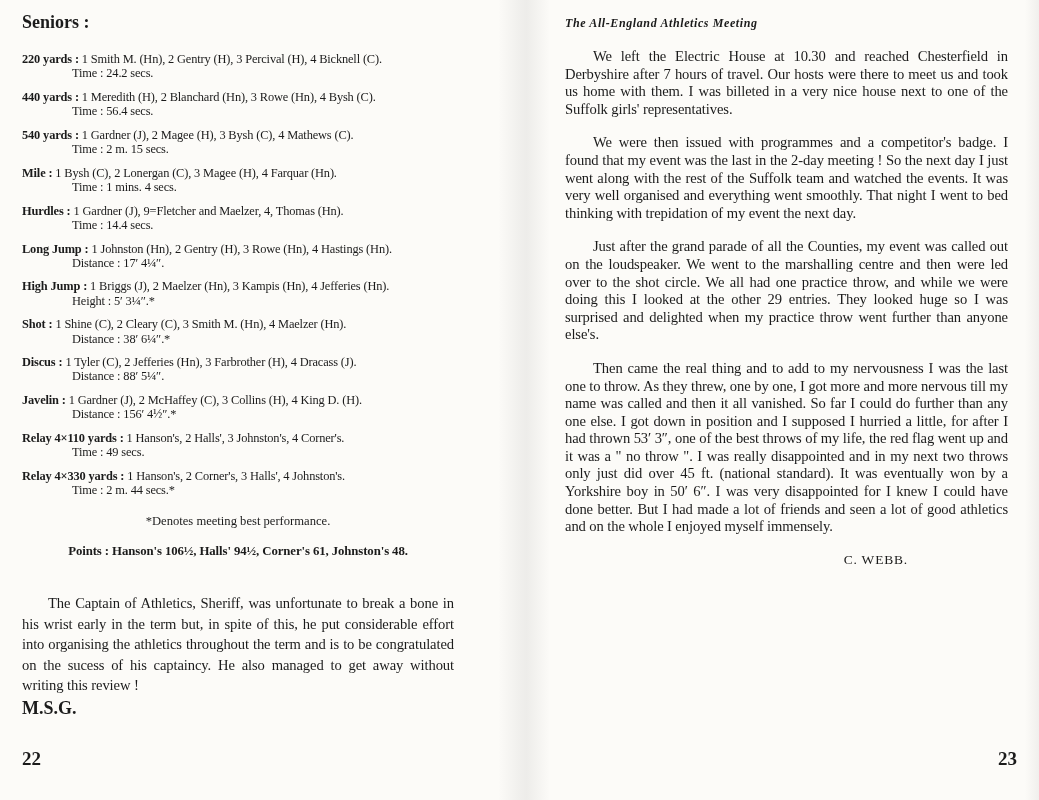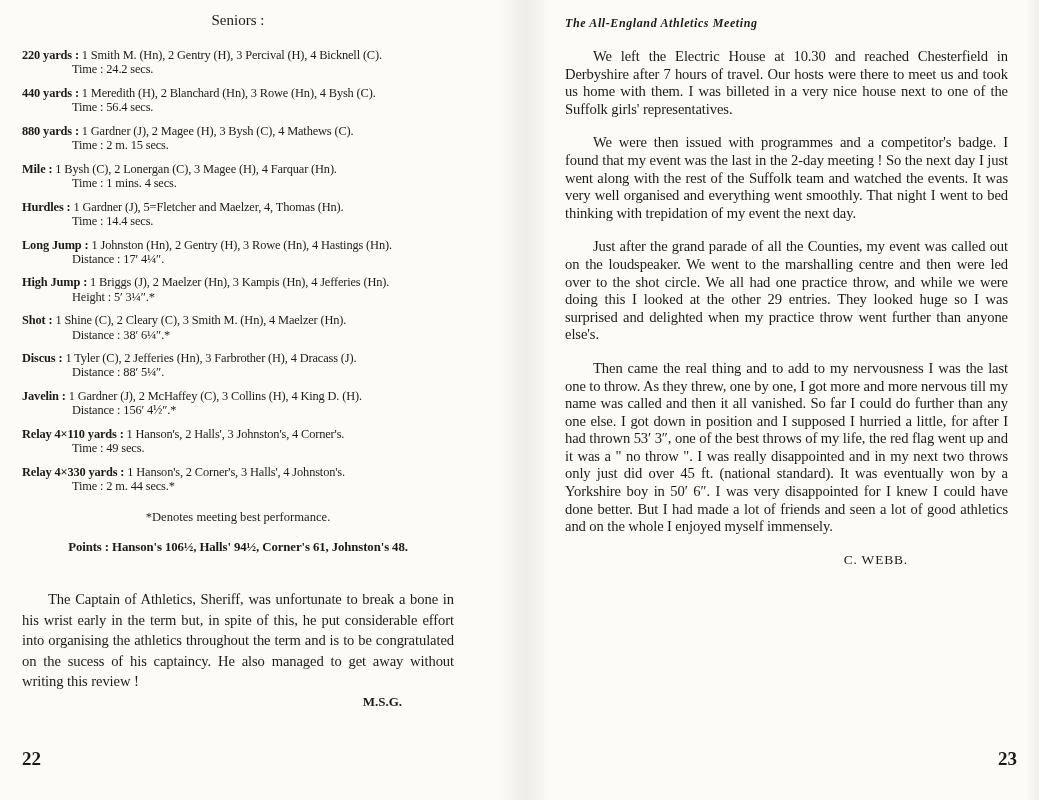--- a/index.html
+++ b/index.html
@@ -17,32 +17,32 @@
     pointer-events:none;
   }
   .edge-shadow {
     position:absolute; right:0; top:0; width:14px; height:100%;
     background:linear-gradient(90deg, rgba(0,0,0,0) 0%, rgba(100,100,100,0.08) 100%);
     pointer-events:none;
   }
 
   
   .page-left { position:absolute; left:22px; top:12px; width:432px; }
-  .seniors-heading { font-weight:normal; font-size:15px; margin:0 0 19px 0;text-align:center; }
+  .seniors-heading { font-weight:bold; font-size:18px; margin:0 0 19px 0; }
   .event { margin-bottom:9.5px; font-size:12.4px; line-height:14.2px; letter-spacing:-0.15px; }
   .ev-main { margin:0; white-space:nowrap; }
   .ev-label { font-weight:bold; }
   .ev-detail { margin:0; padding-left:50px; }
   .footnote { text-align:center; font-size:12.6px; margin:17px 0 15px 0; }
   .points-line { text-align:center; font-weight:bold; font-size:12.8px; margin:1px; letter-spacing:-0.1px; }
   .closing-para {
     margin:34px 0 0 0; font-size:14.6px; line-height:20.5px;
     text-align:justify; text-indent:26px; letter-spacing:-0.1px;
   }
-  .sig-left { text-align:right; padding-right:52px; font-size:13px; margin:2px 0 0 0; font-weight:bold; }
+  .sig-left { text-align:left; padding-right:52px; font-size:18px; margin:2px 0 0 0; font-weight:bold; }
 
   
   .page-right { position:absolute; left:565px; top:16px; width:443px; }
   .article-title {
     font-size:12px; font-weight:bold; font-style:italic;
     margin:0 0 17px 0; letter-spacing:0.6px;
   }
   .para {
     font-size:14.6px; line-height:17.6px; text-align:justify;
     text-indent:28px; margin:0 0 16px 0; letter-spacing:-0.1px;
@@ -65,29 +65,29 @@
 
     <div class="event">
       <p class="ev-main"><span class="ev-label">220 yards :</span> <span>1 Smith M. (Hn), 2 Gentry (H), 3 Percival (H), 4 Bicknell (C).</span></p>
       <p class="ev-detail">Time : 24.2 secs.</p>
     </div>
     <div class="event">
       <p class="ev-main"><span class="ev-label">440 yards :</span> <span>1 Meredith (H), 2 Blanchard (Hn), 3 Rowe (Hn), 4 Bysh (C).</span></p>
       <p class="ev-detail">Time : 56.4 secs.</p>
     </div>
     <div class="event">
-      <p class="ev-main"><span class="ev-label">880 yards :</span> <span>1 Gardner (J), 2 Magee (H), 3 Bysh (C), 4 Mathews (C).</span></p>
+      <p class="ev-main"><span class="ev-label">540 yards :</span> <span>1 Gardner (J), 2 Magee (H), 3 Bysh (C), 4 Mathews (C).</span></p>
       <p class="ev-detail">Time : 2 m. 15 secs.</p>
     </div>
     <div class="event">
       <p class="ev-main"><span class="ev-label">Mile :</span> <span>1 Bysh (C), 2 Lonergan (C), 3 Magee (H), 4 Farquar (Hn).</span></p>
       <p class="ev-detail">Time : 1 mins. 4 secs.</p>
     </div>
     <div class="event">
-      <p class="ev-main"><span class="ev-label">Hurdles :</span> <span>1 Gardner (J), 5=Fletcher and Maelzer, 4, Thomas (Hn).</span></p>
+      <p class="ev-main"><span class="ev-label">Hurdles :</span> <span>1 Gardner (J), 9=Fletcher and Maelzer, 4, Thomas (Hn).</span></p>
       <p class="ev-detail">Time : 14.4 secs.</p>
     </div>
     <div class="event">
       <p class="ev-main"><span class="ev-label">Long Jump :</span> <span>1 Johnston (Hn), 2 Gentry (H), 3 Rowe (Hn), 4 Hastings (Hn).</span></p>
       <p class="ev-detail">Distance : 17′ 4¼″.</p>
     </div>
     <div class="event">
       <p class="ev-main"><span class="ev-label">High Jump :</span> <span>1 Briggs (J), 2 Maelzer (Hn), 3 Kampis (Hn), 4 Jefferies (Hn).</span></p>
       <p class="ev-detail">Height : 5′ 3¼″.*</p>
     </div>

